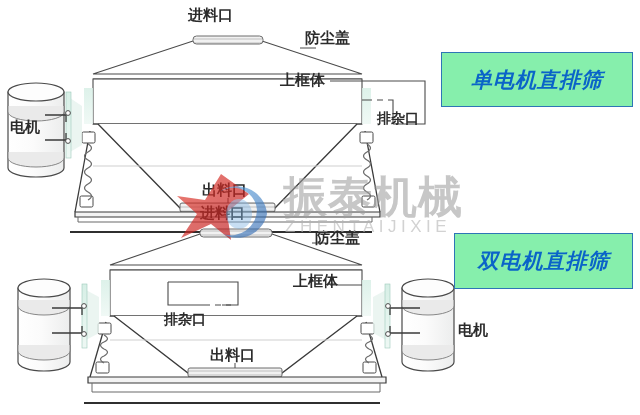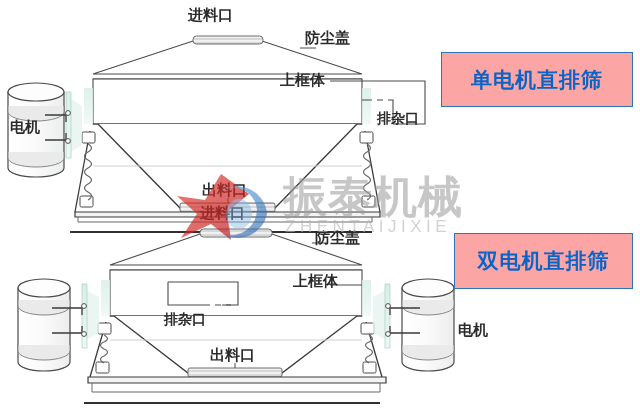--- a/index.html
+++ b/index.html
@@ -11,27 +11,28 @@
     position:relative;
   }
   #stage{position:relative;width:640px;height:415px;overflow:hidden;background:#fff;}
   #svgroot{position:absolute;left:0;top:0;width:640px;height:415px;}
 
   
   .tagbox{
     position:absolute;
     box-sizing:border-box;
     border:1.6px solid #2E75B6;
-    background:#fca5a5;
+    background:#86efac;
     display:flex;align-items:center;justify-content:center;
     color:#0a64c8;
     font-family:"DejaVu Sans","Liberation Sans",sans-serif;
     font-weight:700;
     letter-spacing:1px;
     white-space:nowrap;
+    font-style:italic;
   }
   #tag-single{left:441px;top:52px;width:192px;height:55px;font-size:21px;}
   #tag-double{left:454px;top:233px;width:179px;height:56px;font-size:21px;text-align:right;}
 
   
   .lbl{
     position:absolute;
     color:#2b2b2b;
     font-family:"DejaVu Sans","Liberation Sans",sans-serif;
     font-weight:700;

